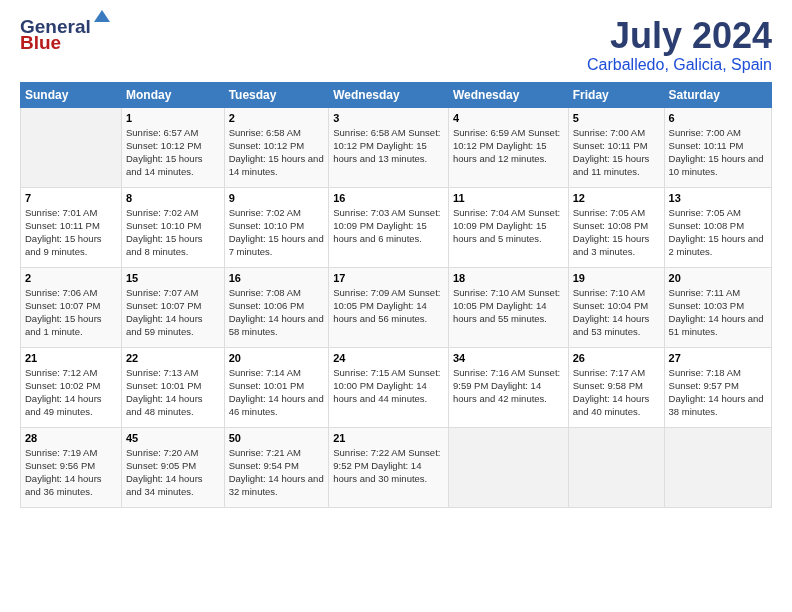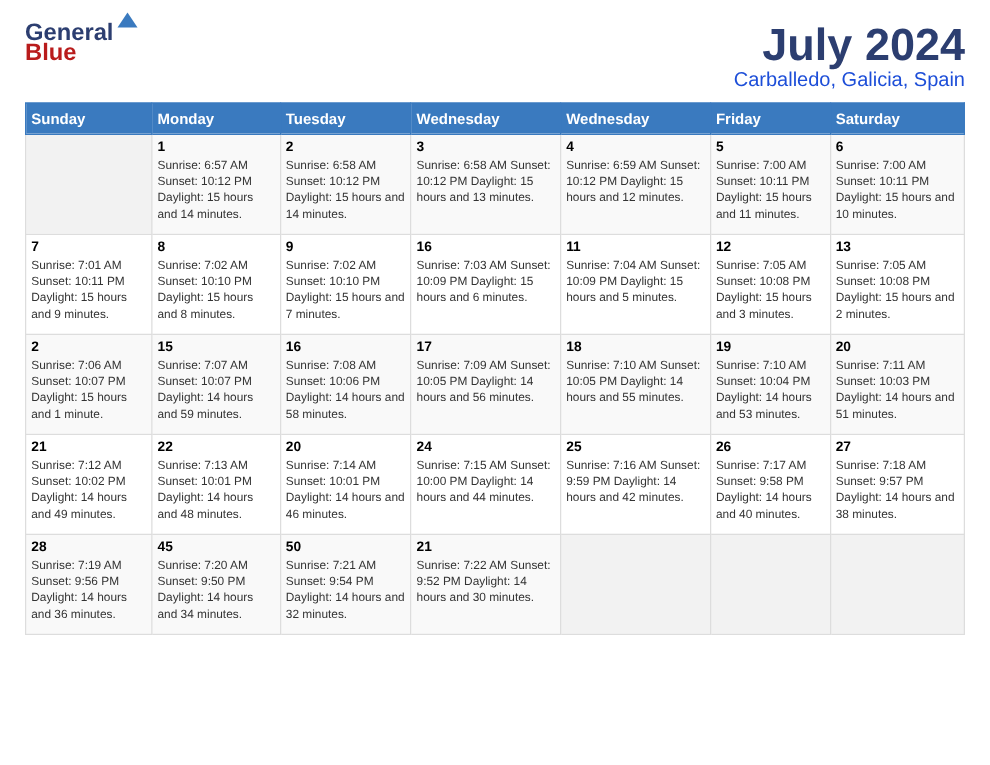--- a/index.html
+++ b/index.html
@@ -286,21 +286,21 @@
 and 46 minutes.</div>
           </td>
           <td>
             <span class="day-number">24</span>
             <div class="day-info">Sunrise: 7:15 AM
 Sunset: 10:00 PM
 Daylight: 14 hours
 and 44 minutes.</div>
           </td>
           <td>
-            <span class="day-number">25</span>
+            <span class="day-number">34</span>
             <div class="day-info">Sunrise: 7:16 AM
 Sunset: 9:59 PM
 Daylight: 14 hours
 and 42 minutes.</div>
           </td>
           <td>
             <span class="day-number">26</span>
             <div class="day-info">Sunrise: 7:17 AM
 Sunset: 9:58 PM
 Daylight: 14 hours
@@ -318,21 +318,21 @@
           <td>
             <span class="day-number">28</span>
             <div class="day-info">Sunrise: 7:19 AM
 Sunset: 9:56 PM
 Daylight: 14 hours
 and 36 minutes.</div>
           </td>
           <td>
             <span class="day-number">45</span>
             <div class="day-info">Sunrise: 7:20 AM
-Sunset: 9:50 PM
+Sunset: 9:05 PM
 Daylight: 14 hours
 and 34 minutes.</div>
           </td>
           <td>
             <span class="day-number">50</span>
             <div class="day-info">Sunrise: 7:21 AM
 Sunset: 9:54 PM
 Daylight: 14 hours
 and 32 minutes.</div>
           </td>

